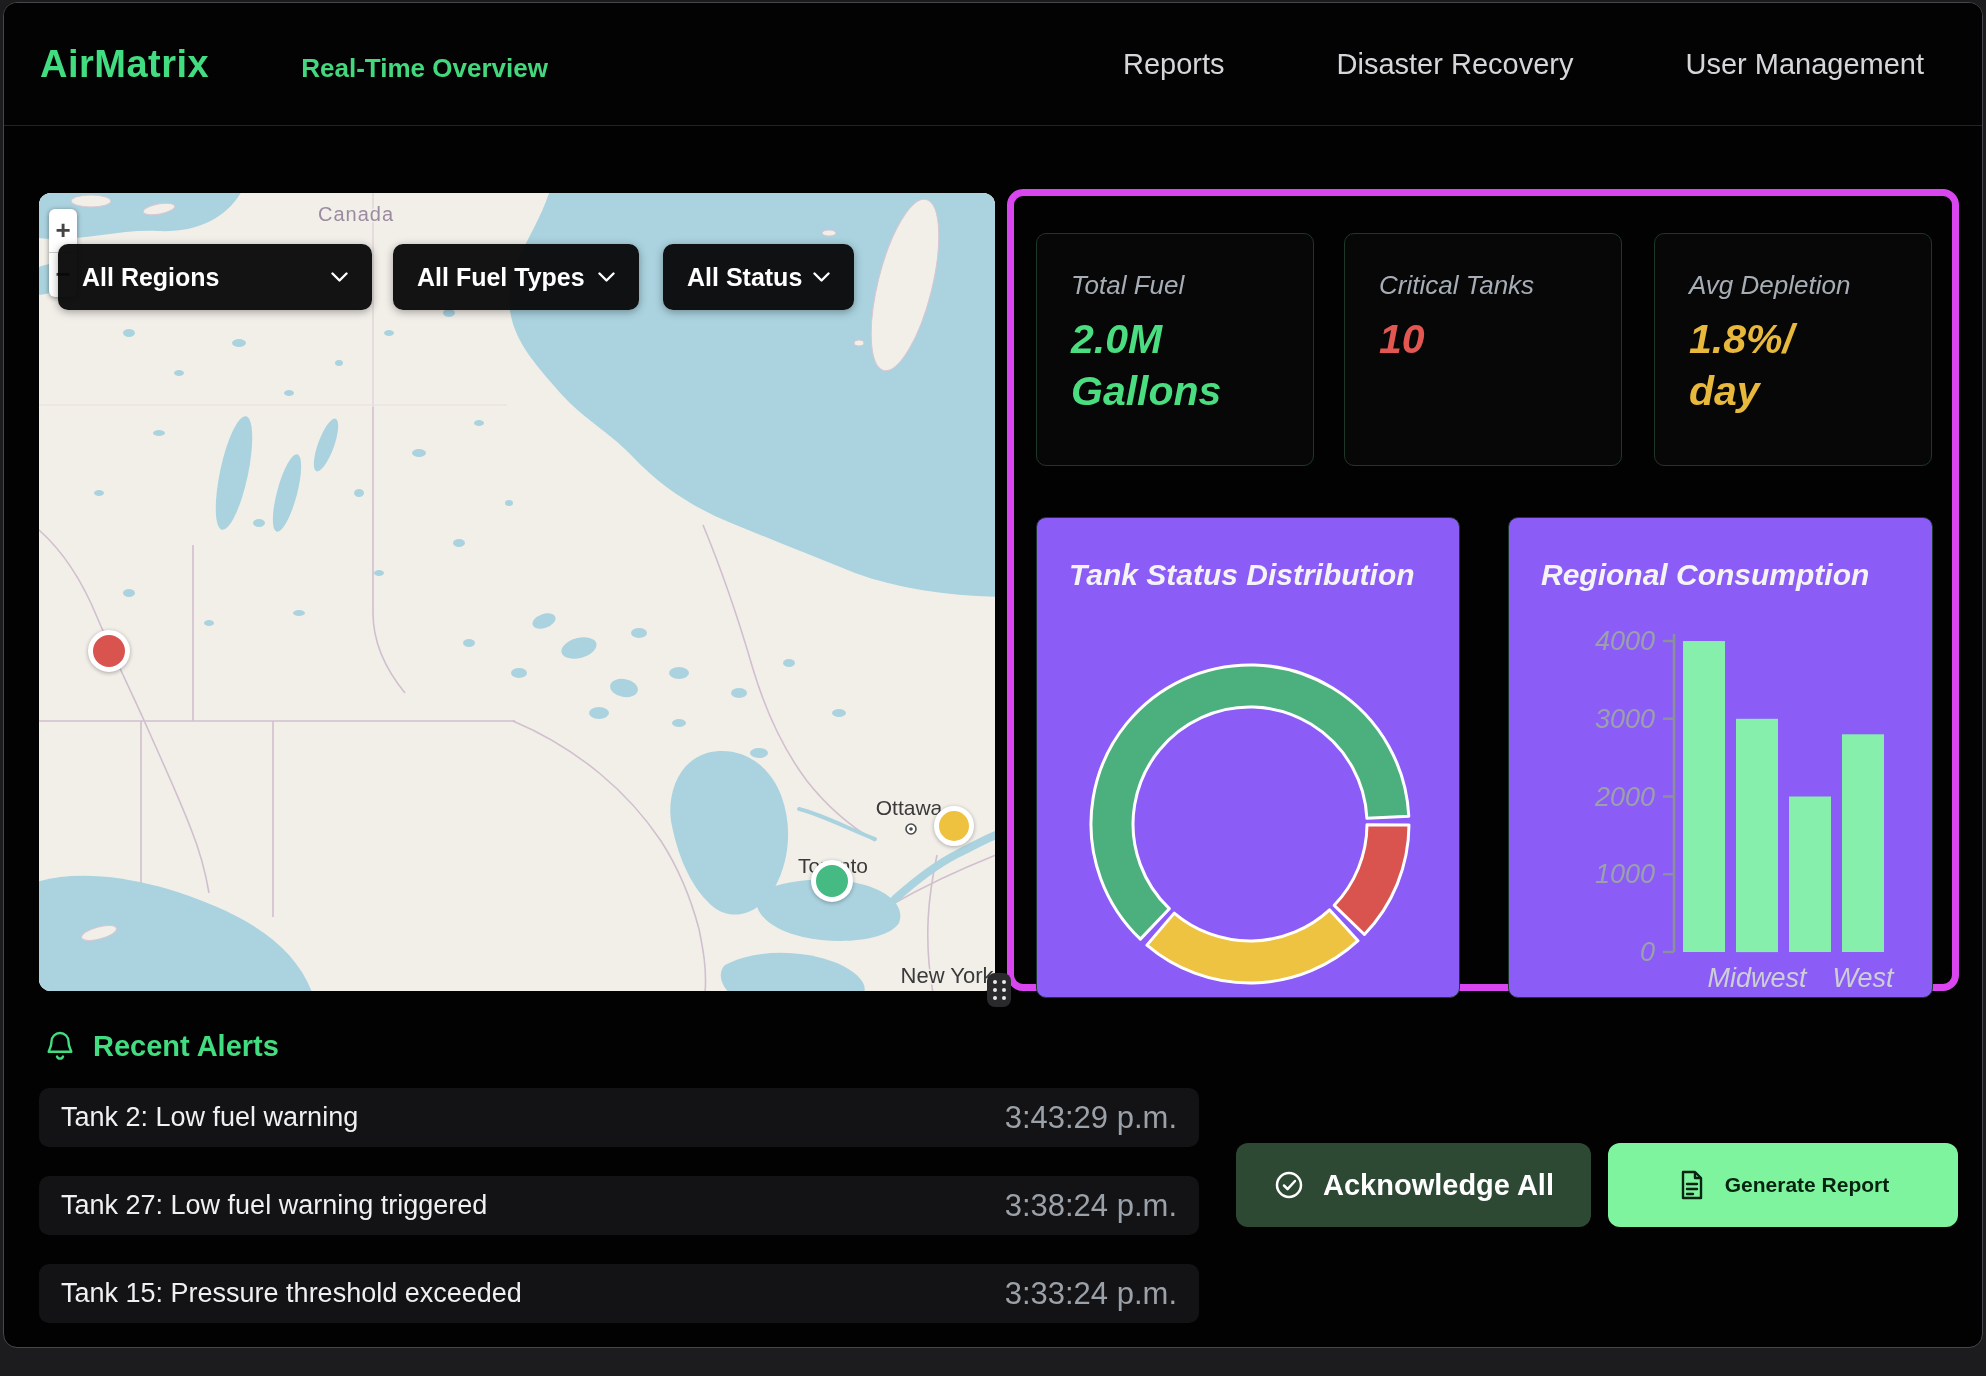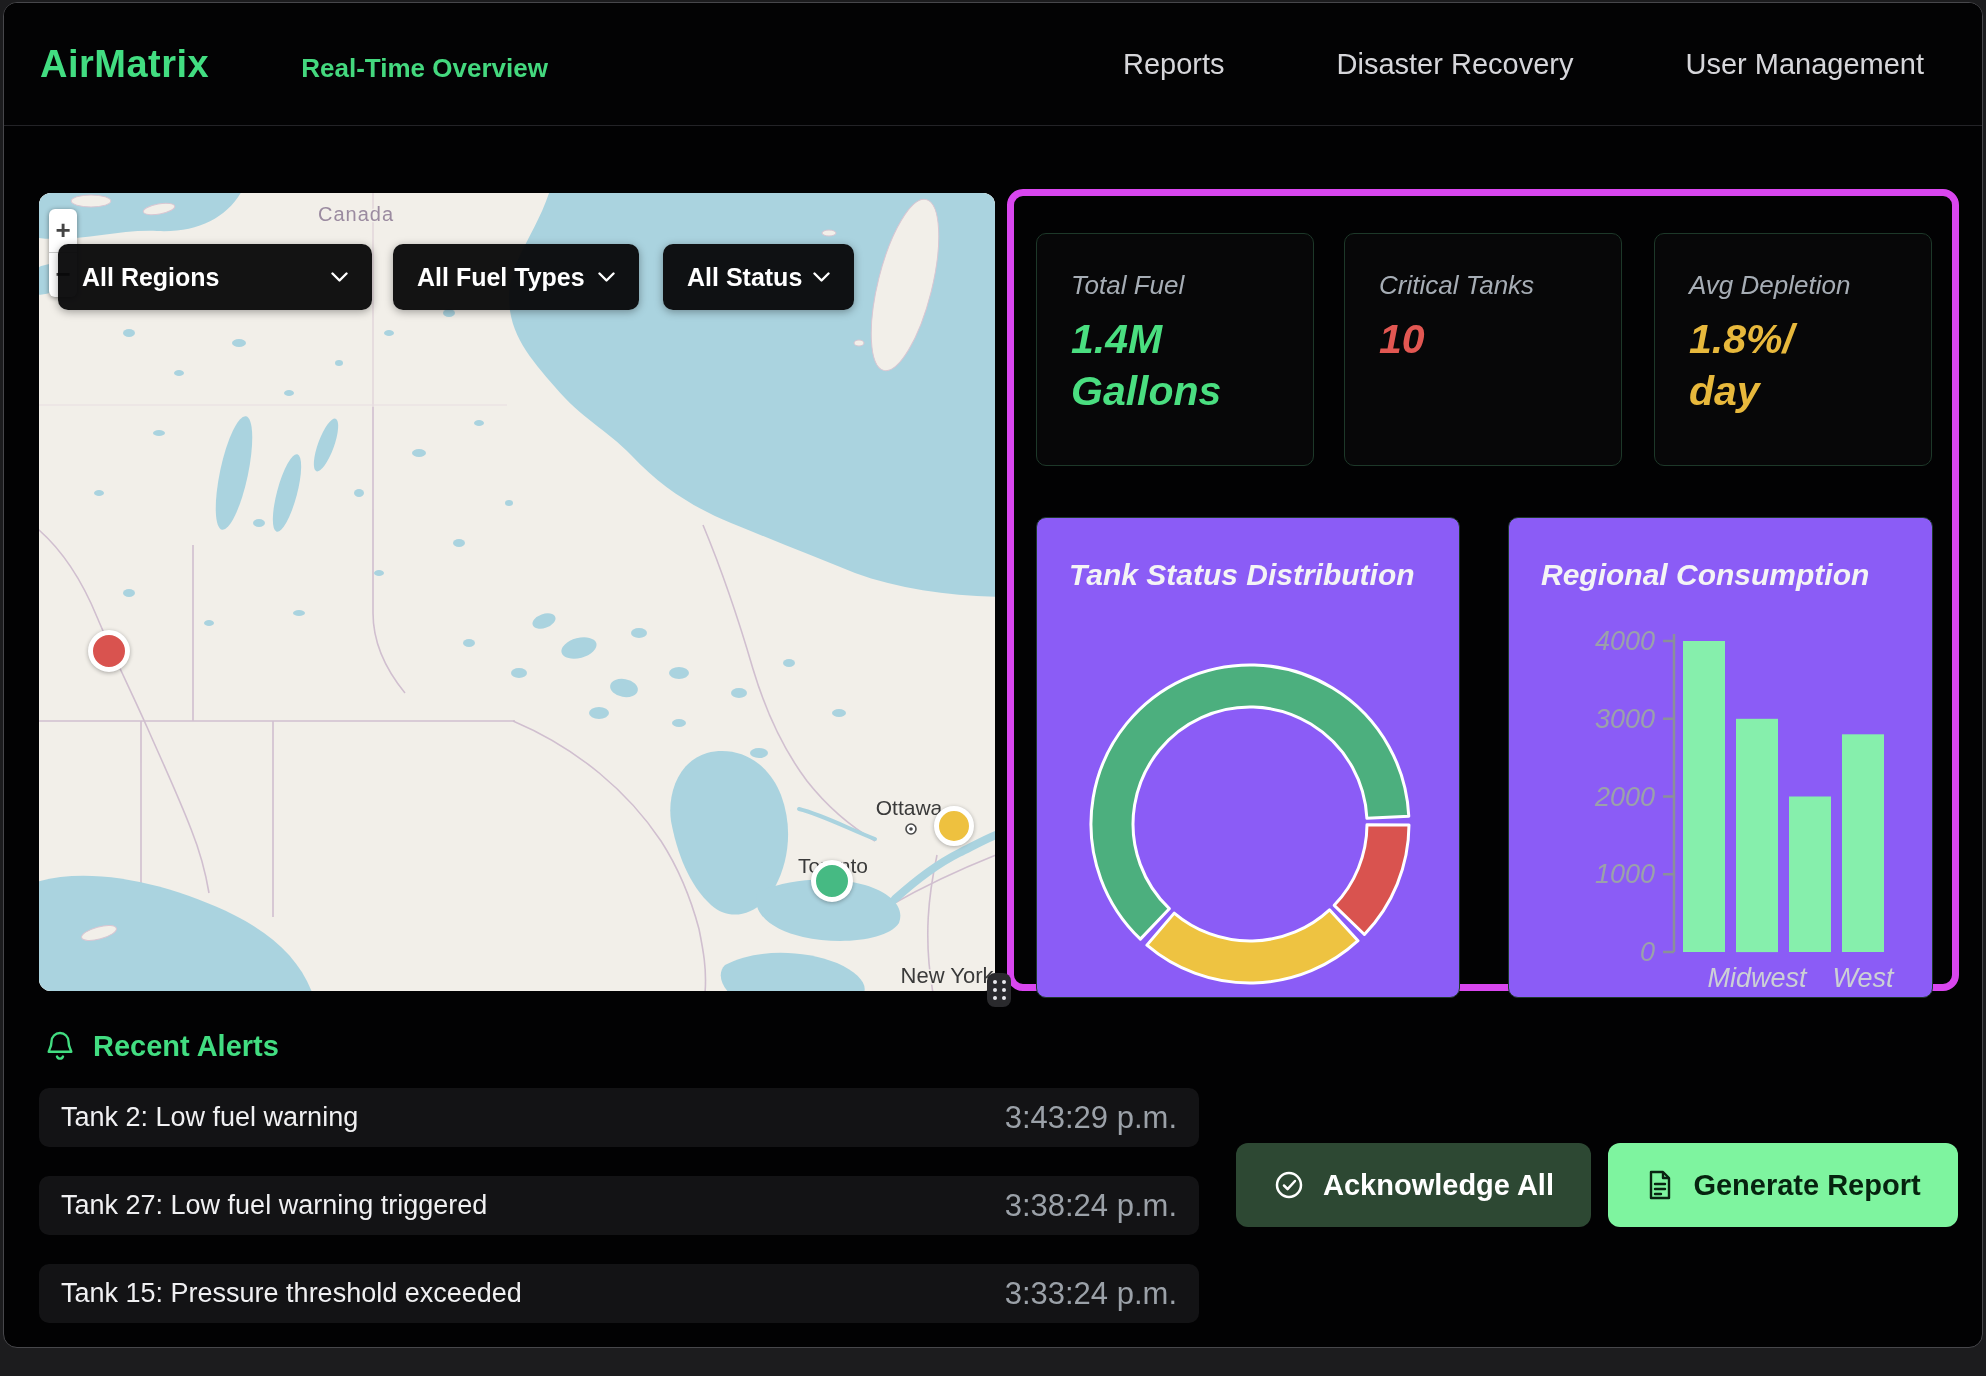--- a/index.html
+++ b/index.html
@@ -51,21 +51,21 @@
   .alerts-head .ah{font-size:29px;font-weight:bold;color:#42dd81;}
   .arow{position:absolute;left:35px;width:1160px;height:59px;background:#131315;border-radius:10px;
     display:flex;align-items:center;justify-content:space-between;padding:0 22px;box-sizing:border-box;}
   .arow .at{font-size:27px;color:#f0f0f2;}
   .arow .tm{font-size:31px;color:#9ba1a8;}
   .btn{position:absolute;top:1140px;height:84px;border-radius:12px;display:flex;align-items:center;
     justify-content:center;gap:18px;cursor:pointer;box-sizing:border-box;}
   .btn-ack{left:1232px;width:355px;background:#2d4833;}
   .btn-ack .bl{font-size:29px;font-weight:bold;color:#fff;}
   .btn-gen{left:1604px;width:350px;background:#7ef49f;}
-  .btn-gen .bl{font-size:29px;font-weight:bold;color:#06230f;}
+  .btn-gen .bl{font-size:21px;font-weight:bold;color:#06230f;}
 </style>
 </head>
 <body>
 
 <div class="app">
 
   <div class="hdr">
     <div class="logo">AirMatrix</div>
     <div class="titleblk">
       <div class="subtitle">Real-Time Overview</div>
@@ -204,21 +204,21 @@
       <i></i>
       <i></i>
       <i></i>
   </div>
 
   <div class="rpanel">
 
     <div class="scard" style="left:22px;top:37px;width:278px;">
       <div class="lbl">Total Fuel</div>
       <div class="val" style="color: rgb(74, 222, 128);">
-        <span style="display:block">1.4M</span>
+        <span style="display:block">2.0M</span>
         <span style="display:block">Gallons</span>
       </div>
     </div>
     <div class="scard" style="left:330px;top:37px;width:278px;">
       <div class="lbl">Critical Tanks</div>
       <div class="val" style="color: rgb(226, 87, 82);">
         <span style="display:block">10</span>
         <span style="display:block"></span>
       </div>
     </div>

